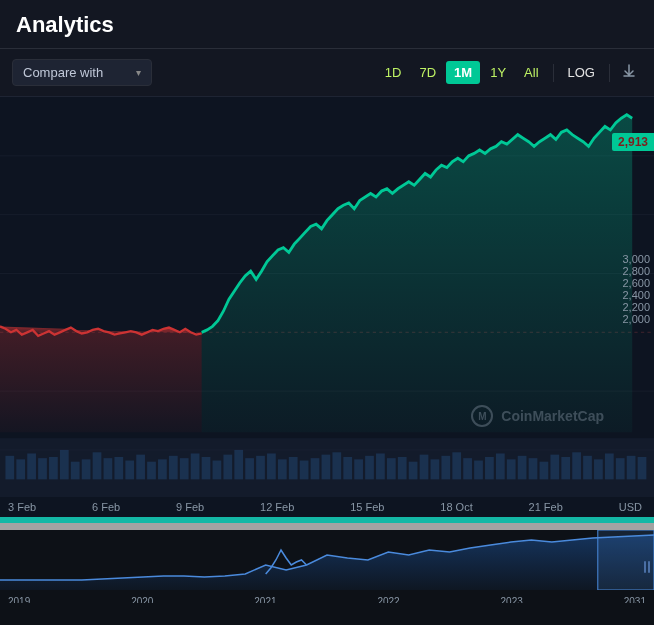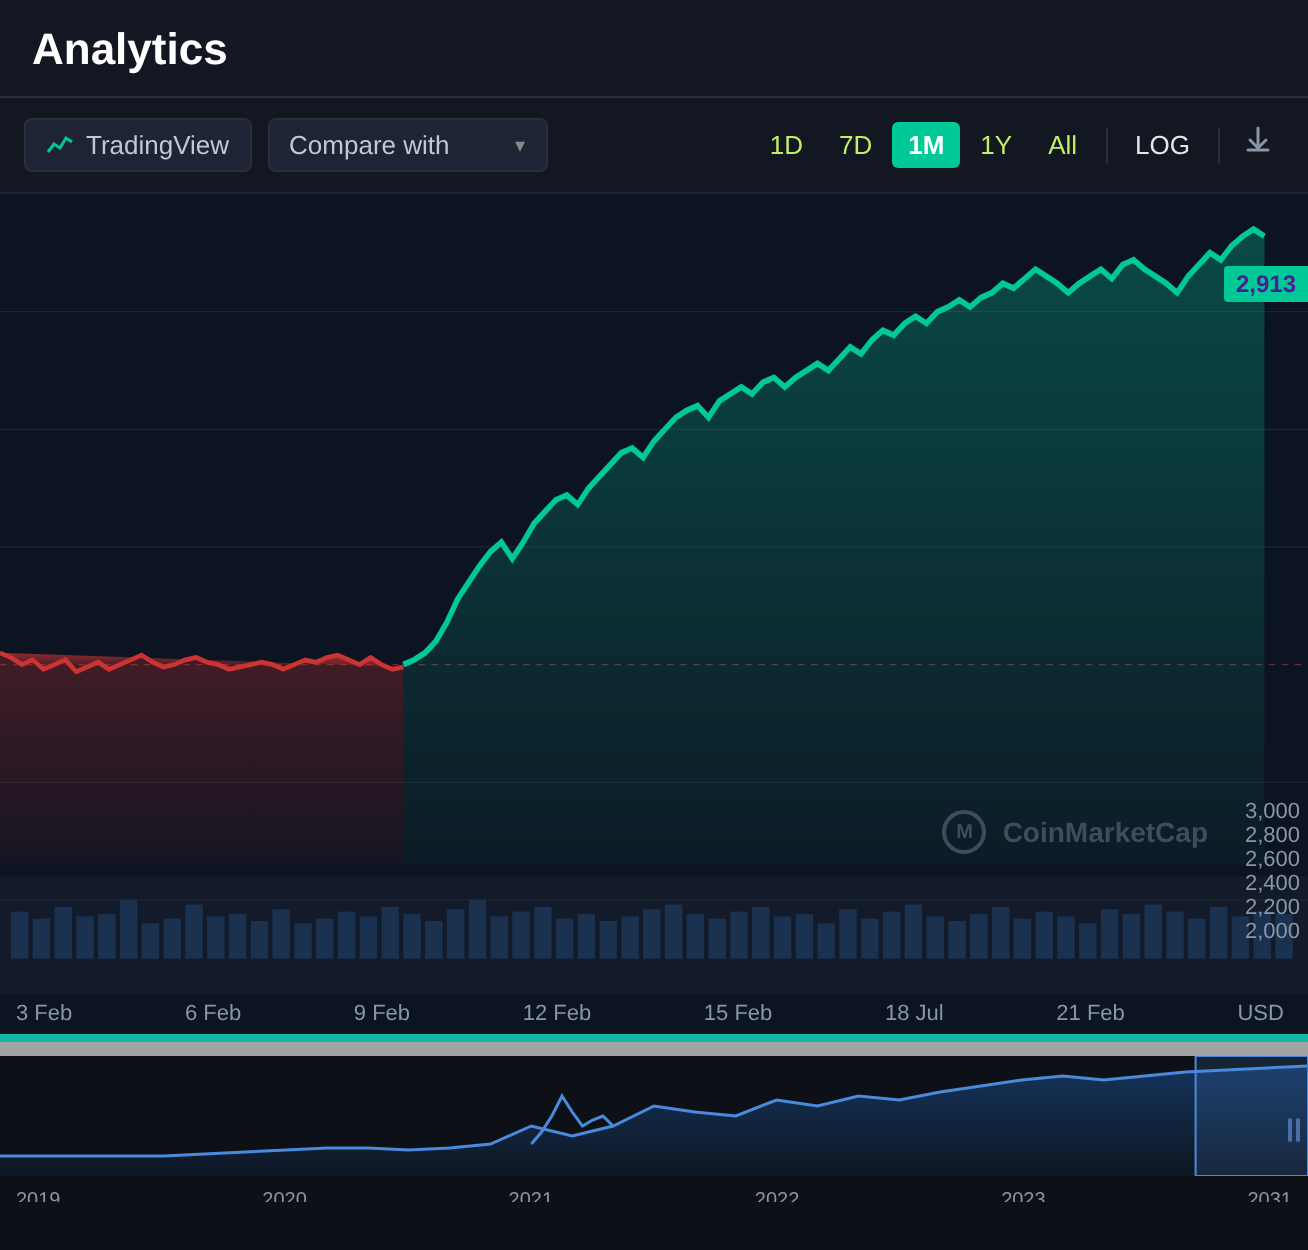--- a/index.html
+++ b/index.html
@@ -135,21 +135,21 @@
       top: 0; left: 0;
       width: 100%;
       height: 100%;
     }
 
     .price-label {
       position: absolute;
       right: 0;
       top: 36px;
       background: #00c896;
-      color: #4c1d95;
+      color: #7f1d1d;
       font-size: 12px;
       font-weight: 700;
       padding: 2px 6px;
       border-radius: 2px 0 0 2px;
       margin-left: 29px;
     }
 
     .chart-watermark {
       position: absolute;
       bottom: 70px;
@@ -180,21 +180,21 @@
     }
 
     .y-axis {
       position: absolute;
       right: 0;
       top: 0;
       width: 55px;
       height: 100%;
       display: flex;
       flex-direction: column;
-      justify-content: flex-end;
+      justify-content: center;
       padding: 8px 4px 25px;
     }
 
     .y-label {
       font-size: 11px;
       color: #8896a5;
       text-align: right;
     }
 
     .x-label {
@@ -243,28 +243,20 @@
     }
   </style>
 </head>
 <body>
 
 <div class="header">
   <span class="analytics-title">Analytics</span>
 </div>
 
 <div class="toolbar">
-  <button class="btn-tradingview">
-    <span class="tv-icon">
-      <svg width="14" height="14" viewBox="0 0 14 14">
-        <polyline points="1,10 4,6 7,8 10,3 13,5" fill="none" stroke="#00c896" stroke-width="1.5"></polyline>
-      </svg>
-    </span>
-    <span>TradingView</span>
-  </button>
 
   <div class="compare-dropdown">
     <span>Compare with</span>
     <span class="chevron">▾</span>
   </div>
 
   <div class="time-buttons">
     <button class="time-btn">1D</button>
     <button class="time-btn">7D</button>
     <button class="time-btn active">1M</button>
@@ -383,27 +375,27 @@
   <div class="price-label">
     <span>2,913</span>
   </div>
 
   <div class="chart-watermark">
     <div class="watermark-circle">M</div>
     <span class="watermark-text">CoinMarketCap</span>
   </div>
 </div>
 
-<div style="background:#0d1421; padding:4px 12px 4px 8px; display:flex; justify-content:space-between; border-bottom:4px solid #14b8a6;">
+<div style="background:#0d1421; padding:4px 12px 4px 8px; display:flex; justify-content:space-between; border-bottom:6px solid #14b8a6;">
   <span class="x-label">3 Feb</span>
   <span class="x-label">6 Feb</span>
   <span class="x-label">9 Feb</span>
   <span class="x-label">12 Feb</span>
   <span class="x-label">15 Feb</span>
-  <span class="x-label">18 Jul</span>
+  <span class="x-label">18 Oct</span>
   <span class="x-label">21 Feb</span>
   <span class="y-label" style="font-size:11px;color:#8896a5;">USD</span>
 </div>
 
 <div class="minimap-container">
   <svg class="minimap-svg" viewBox="0 0 640 60" preserveAspectRatio="none">
 
     <rect x="0" y="0" width="640" height="60" fill="#0d1117"></rect>
 
     <defs>

